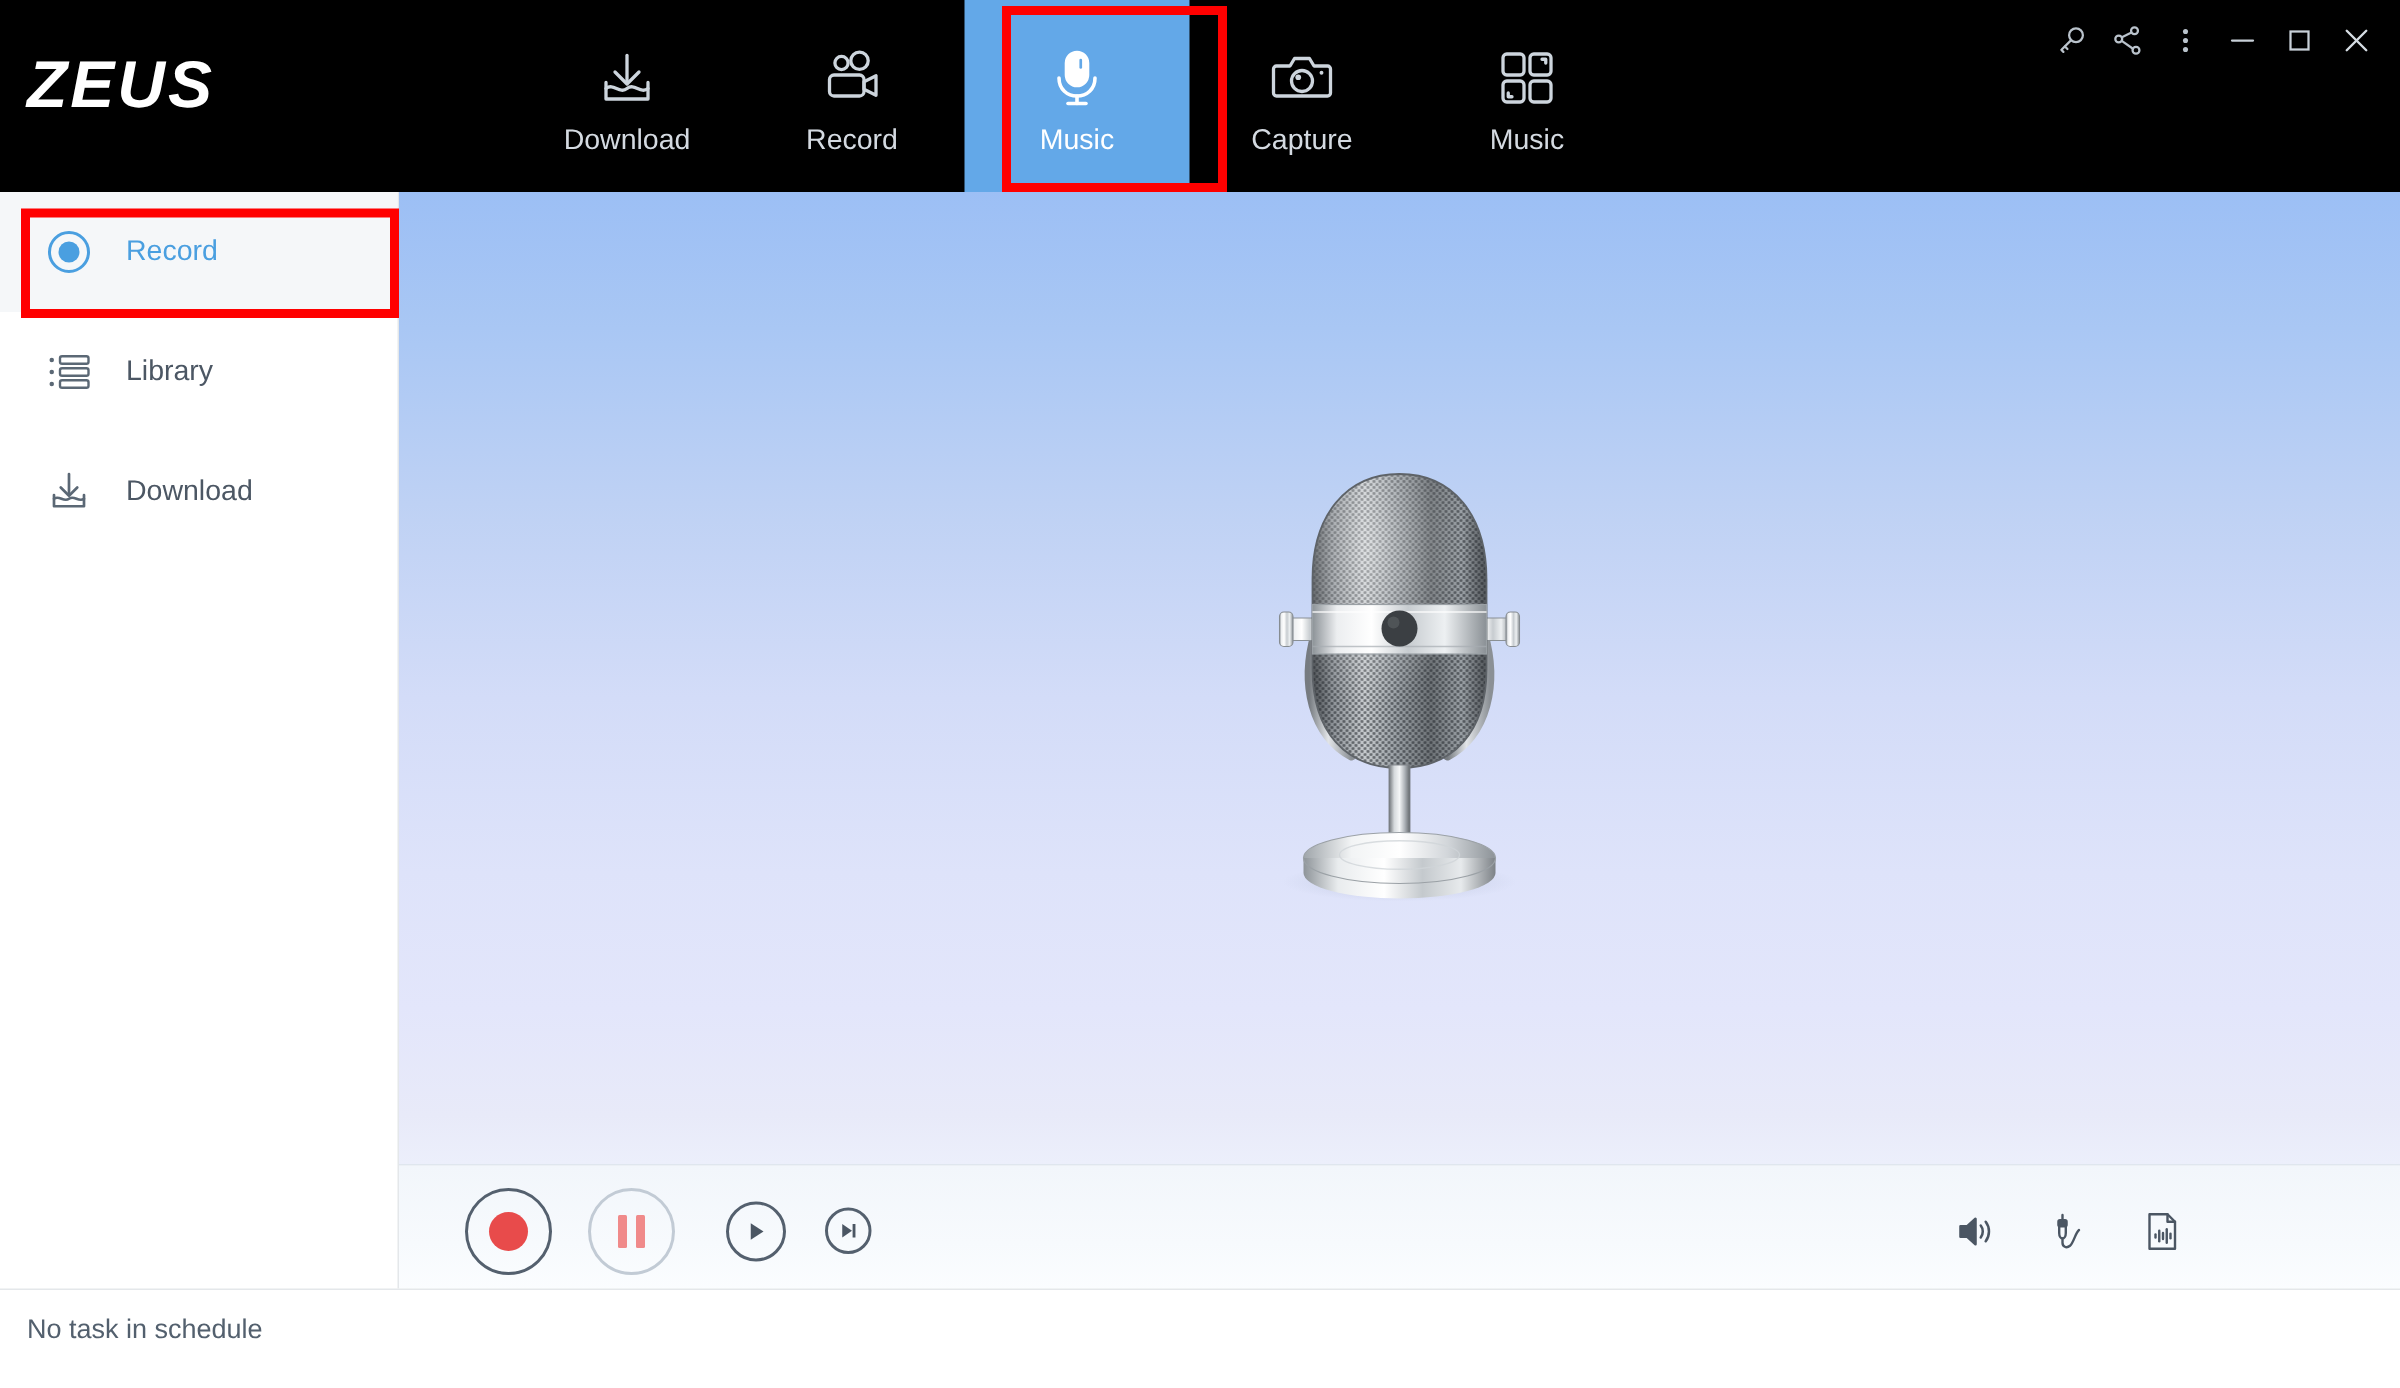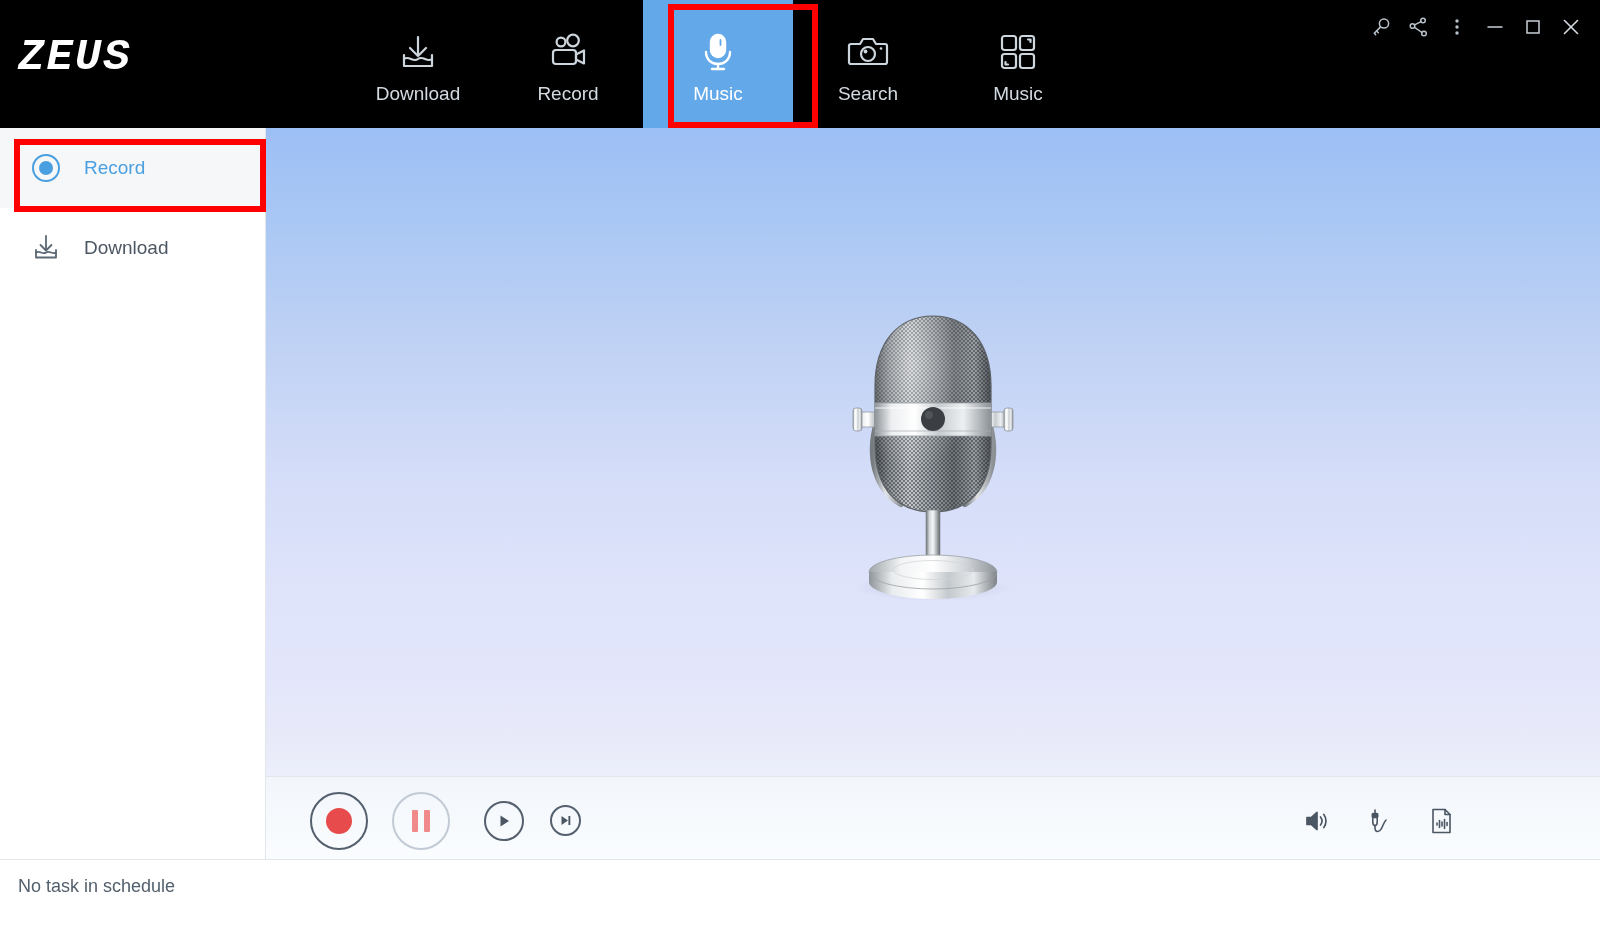--- a/index.html
+++ b/index.html
@@ -18,21 +18,21 @@
   
   .topbar {
     position: absolute;
     left: 0; top: 0;
     width: 1600px; height: 128px;
     background: #000000;
   }
   .logo {
     position: absolute;
     left: 18px; top: 32px;
-    font-family: Liberation Mono, monospace;
+    font-family: Liberation Sans, sans-serif;
     font-weight: bold;
     font-style: italic;
     font-size: 44px;
     letter-spacing: 2px;
     color: #ffffff;
     user-select: none;
   }
 
   .tabs {
     position: absolute;
@@ -296,21 +296,21 @@
 
     <div class="tab">
       <span class="ticon">
         <svg width="46" height="46" viewBox="0 0 46 46" fill="none" stroke="#cdd5dd" stroke-width="2.2" stroke-linecap="round" stroke-linejoin="round">
           <path d="M6 15 L15 15 L18 10 L28 10 L31 15 L40 15 A2 2 0 0 1 42 17 L42 33 A2 2 0 0 1 40 35 L6 35 A2 2 0 0 1 4 33 L4 17 A2 2 0 0 1 6 15 Z"></path>
           <circle cx="23" cy="25" r="7"></circle>
           <circle cx="20.5" cy="22.5" r="1.9" fill="#cdd5dd" stroke="none"></circle>
           <circle cx="36" cy="19.5" r="1.3" fill="#cdd5dd" stroke="none"></circle>
         </svg>
       </span>
-      <span class="tlabel">Search</span>
+      <span class="tlabel">Capture</span>
     </div>
 
     <div class="tab">
       <span class="ticon">
         <svg width="46" height="46" viewBox="0 0 46 46" fill="none" stroke="#cdd5dd" stroke-width="2.2" stroke-linecap="round" stroke-linejoin="round">
           <rect x="7" y="7" width="14" height="14" rx="2.5"></rect>
           <rect x="25" y="7" width="14" height="14" rx="2.5"></rect>
           <rect x="7" y="25" width="14" height="14" rx="2.5"></rect>
           <rect x="25" y="25" width="14" height="14" rx="2.5"></rect>
           <path d="M33 10.5 L35.5 10.5 L35.5 13"></path>
@@ -373,20 +373,33 @@
   <div class="side-item active">
     <span class="sicon">
       <svg width="34" height="34" viewBox="0 0 34 34" fill="none">
         <circle cx="17" cy="17" r="13" stroke="#4a9fe0" stroke-width="2"></circle>
         <circle cx="17" cy="17" r="7" fill="#4a9fe0"></circle>
       </svg>
     </span>
     <span class="slabel">Record</span>
   </div>
 
+  <div class="side-item">
+    <span class="sicon">
+      <svg width="34" height="34" viewBox="0 0 34 34" fill="none" stroke="#5b6875" stroke-width="1.6">
+        <circle cx="5.5" cy="9" r="1.5" fill="#5b6875" stroke="none"></circle>
+        <circle cx="5.5" cy="17" r="1.5" fill="#5b6875" stroke="none"></circle>
+        <circle cx="5.5" cy="25" r="1.5" fill="#5b6875" stroke="none"></circle>
+        <rect x="11" y="6.5" width="19" height="5" rx="1.4"></rect>
+        <rect x="11" y="14.5" width="19" height="5" rx="1.4"></rect>
+        <rect x="11" y="22.5" width="19" height="5" rx="1.4"></rect>
+      </svg>
+    </span>
+    <span class="slabel">Library</span>
+  </div>
 
 
   <div class="side-item">
     <span class="sicon">
       <svg width="34" height="34" viewBox="0 0 34 34" fill="none" stroke="#5b6875" stroke-width="1.8" stroke-linecap="round" stroke-linejoin="round">
         <path d="M17 5 L17 19"></path>
         <path d="M11.5 14 L17 19.5 L22.5 14"></path>
         <path d="M7 19 L7 26.5 L27 26.5 L27 19"></path>
         <path d="M7 21.5 C10.5 18.8, 13.5 24.2, 17 21.5 C20.5 18.8, 23.5 24.2, 27 21.5"></path>
       </svg>

